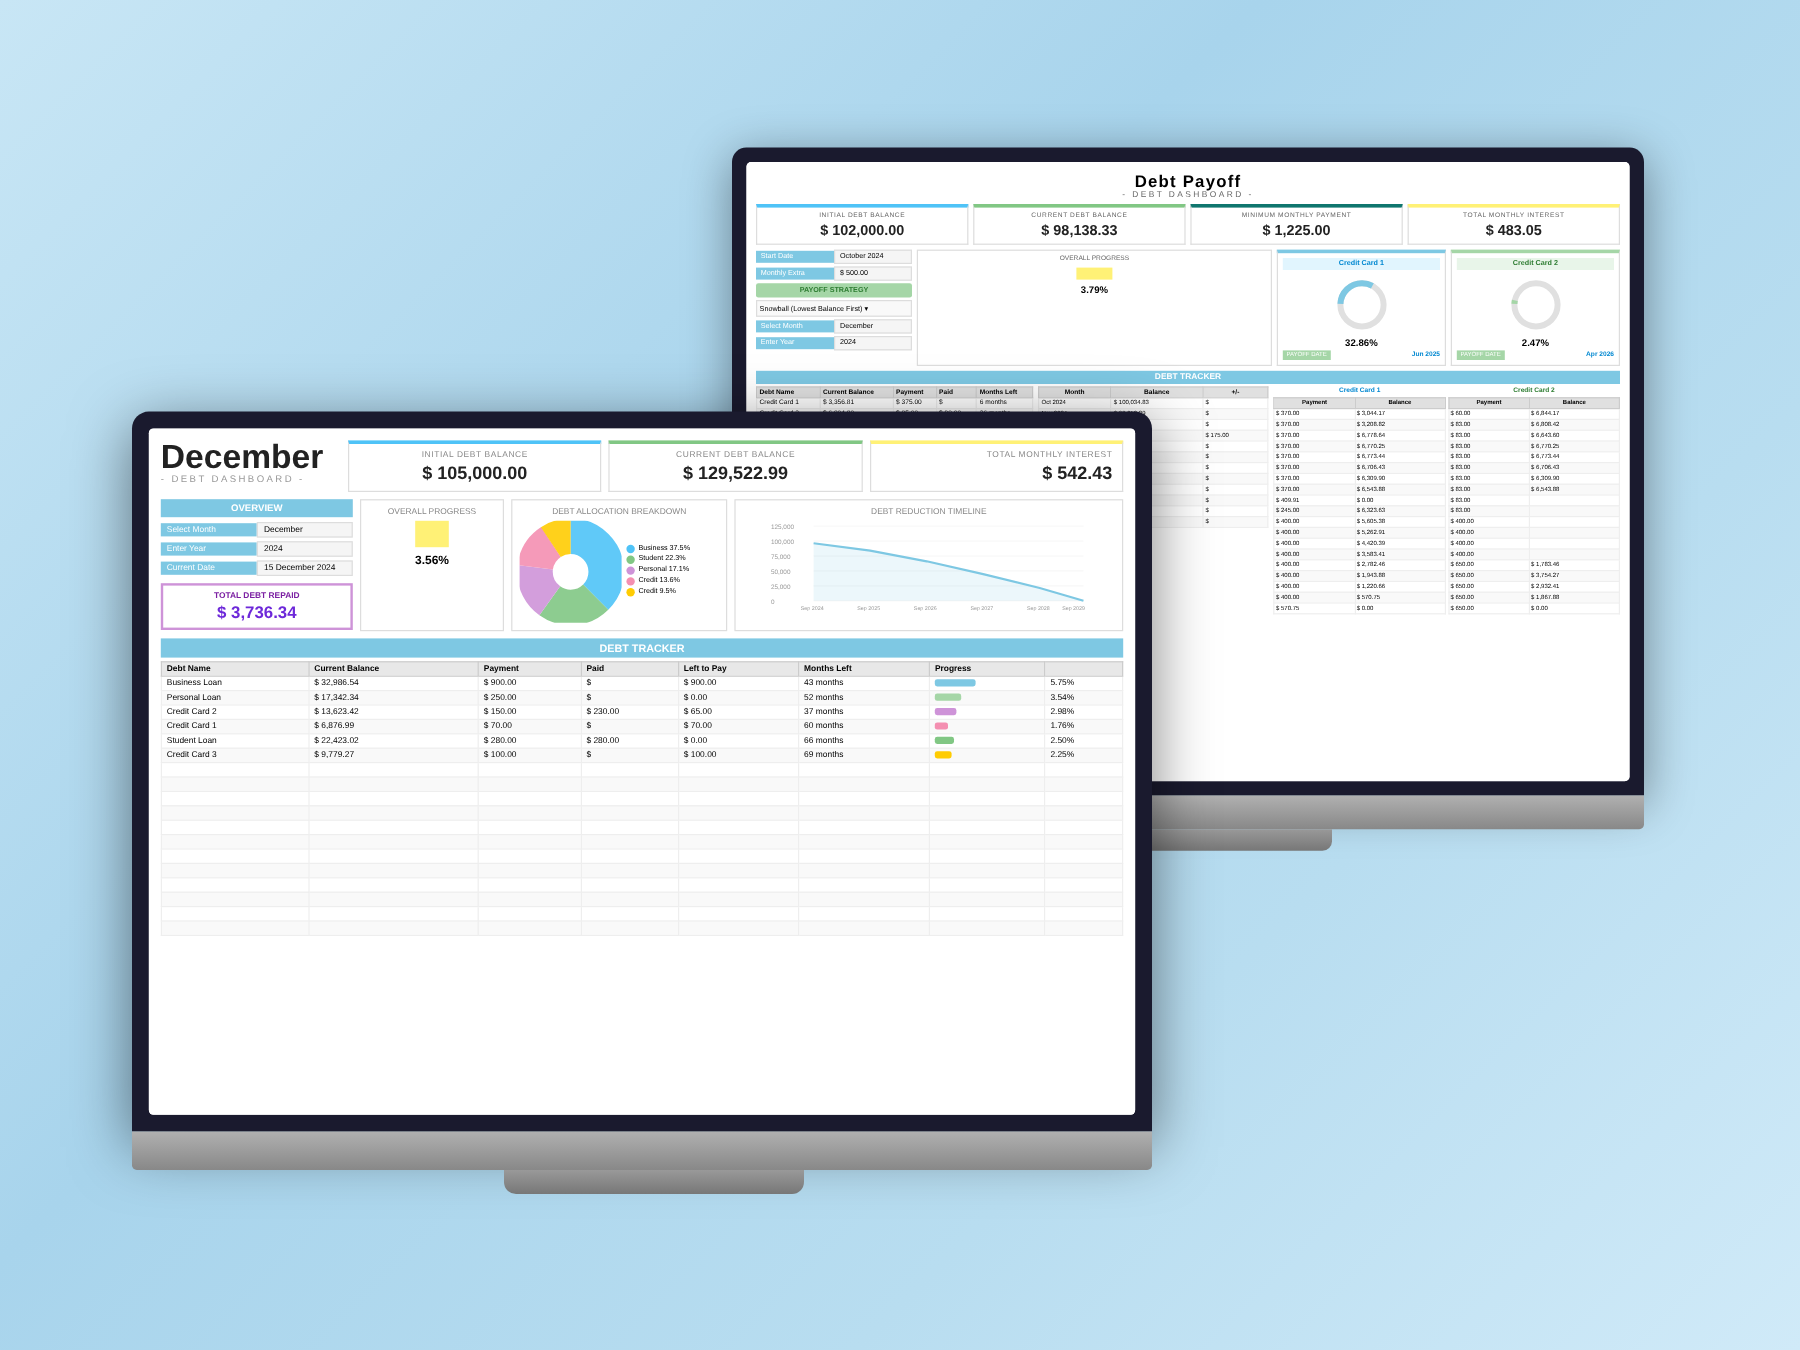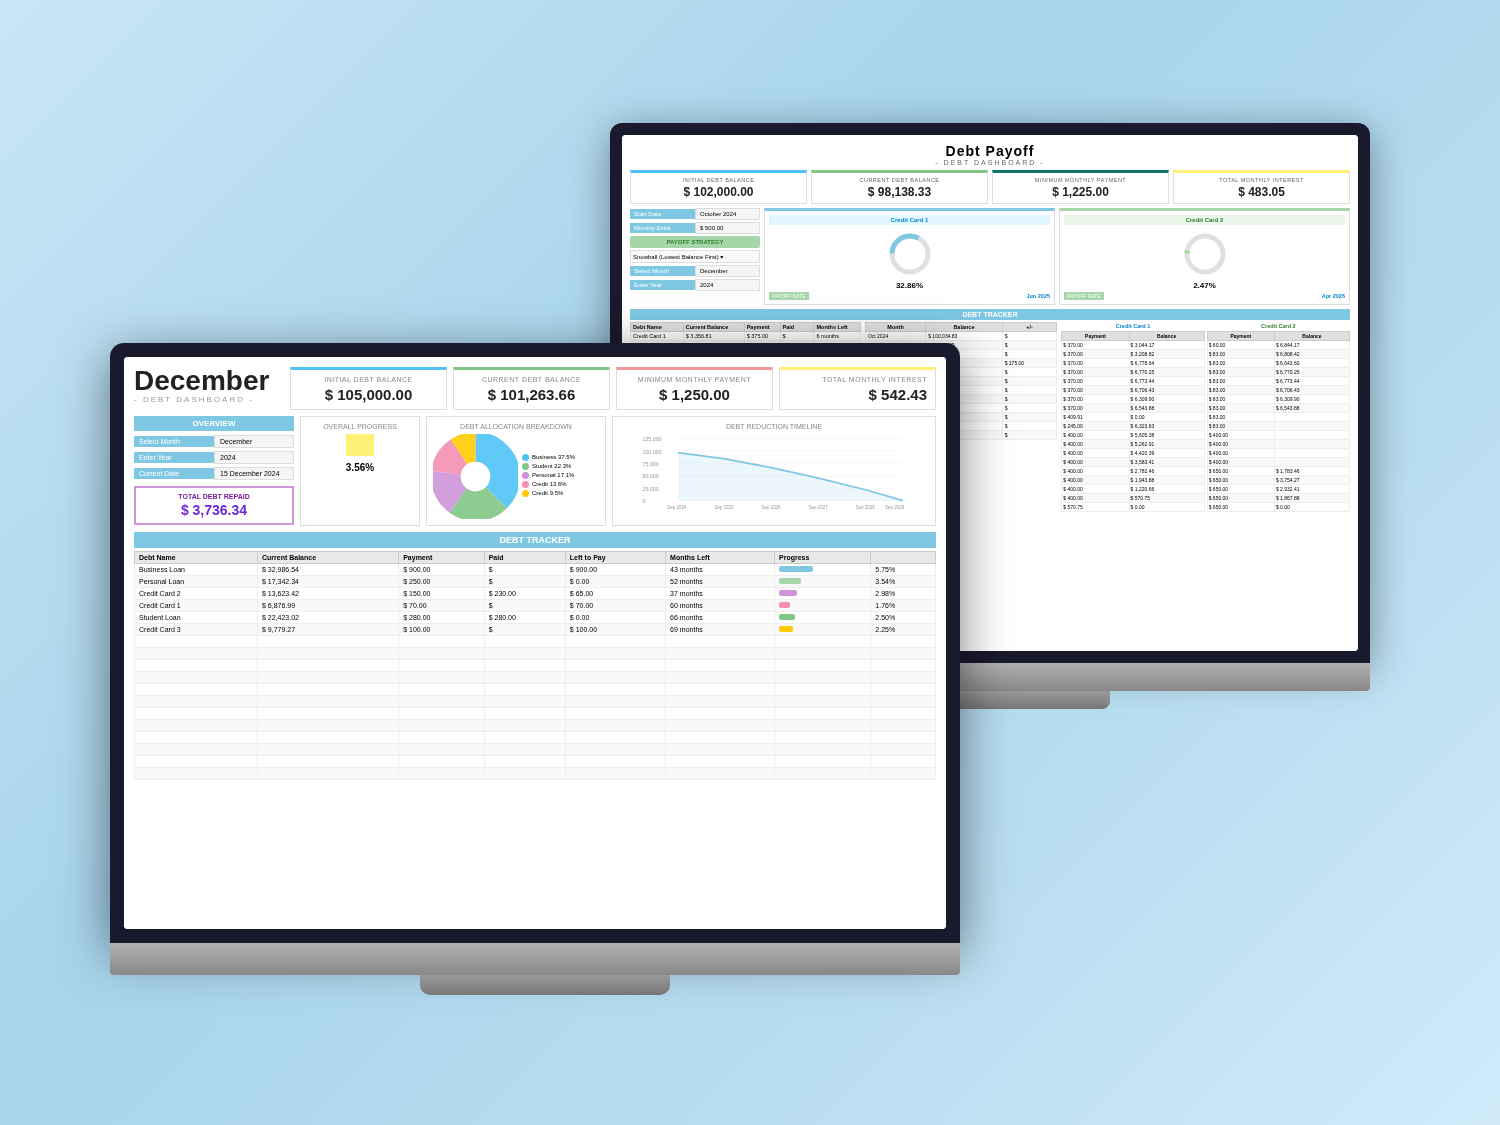--- a/index.html
+++ b/index.html
@@ -722,20 +722,26 @@
                 <div class="info-label">Select Month</div>
                 <div class="info-value">December</div>
               </div>
               <div class="info-row">
                 <div class="info-label">Enter Year</div>
                 <div class="info-value">2024</div>
               </div>
             </div>
 
 
+            <div class="back-progress-panel">
+              <div class="label">OVERALL PROGRESS</div>
+
+              <div style="width:30px;height:10px;background:#fff176;margin:4px auto 4px;"></div>
+              <div class="progress-pct">3.79%</div>
+            </div>
 
             <div class="back-card-panels">
               <div class="card-panel blue-top">
                 <div class="card-title blue">Credit Card 1</div>
 
                 <div style="position:relative;width:50px;height:50px;margin:2px auto;">
                   <svg width="50" height="50" viewBox="0 0 50 50">
                     <circle cx="25" cy="25" r="18" fill="none" stroke="#e0e0e0" stroke-width="5"></circle>
                     <circle cx="25" cy="25" r="18" fill="none" stroke="#7ec8e3" stroke-width="5" stroke-dasharray="37 76" stroke-dashoffset="28" transform="rotate(-90 25 25)"></circle>
                   </svg>
@@ -1112,25 +1118,21 @@
             <div class="front-title-area">
               <h1>December</h1>
               <div class="subtitle">- DEBT DASHBOARD -</div>
             </div>
             <div class="front-stat blue-top">
               <div class="slabel">INITIAL DEBT BALANCE</div>
               <div class="svalue">$ 105,000.00</div>
             </div>
             <div class="front-stat green-top">
               <div class="slabel">CURRENT DEBT BALANCE</div>
-              <div class="svalue">$ 101,263.66</div>
-            </div>
-            <div class="front-stat red-top">
-              <div class="slabel">MINIMUM MONTHLY PAYMENT</div>
-              <div class="svalue">$ 1,250.00</div>
+              <div class="svalue">$ 129,522.99</div>
             </div>
             <div class="front-stat yellow-top">
               <div class="slabel">TOTAL MONTHLY INTEREST</div>
               <div class="svalue">$ 542.43</div>
             </div>
           </div>
 
           <div class="front-middle">
 
             <div class="front-overview">

